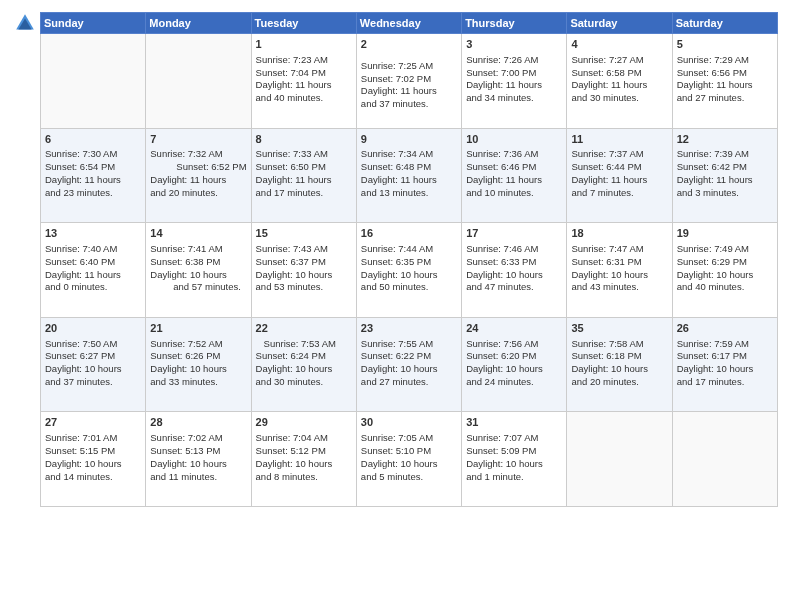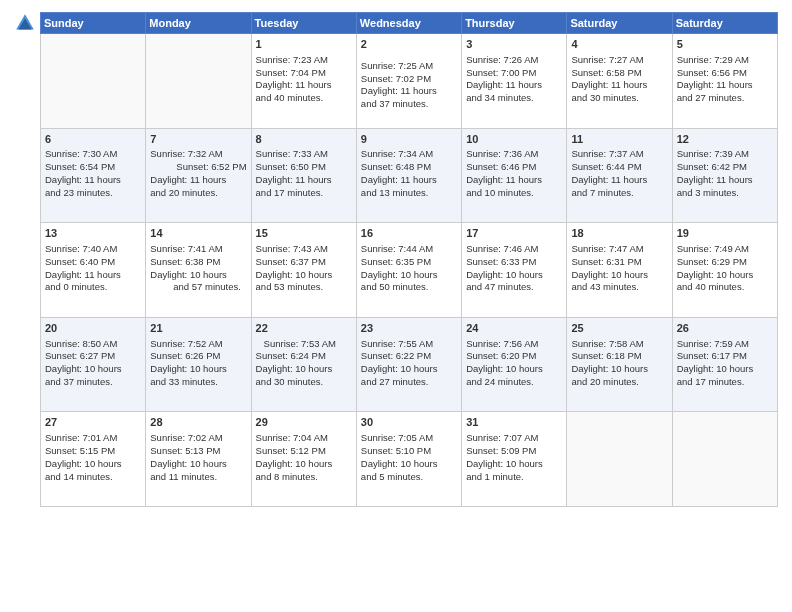--- a/index.html
+++ b/index.html
@@ -263,21 +263,21 @@
             <span class="day-num">19</span>
             <span style="display: block;">Sunrise: 7:49 AM</span>
             <span style="display: block;">Sunset: 6:29 PM</span>
             <span style="display: block;">Daylight: 10 hours</span>
             <span style="display: block;">and 40 minutes.</span>
           </td>
         </tr>
         <tr class="row-alt">
           <td>
             <span class="day-num">20</span>
-            <span style="display: block;">Sunrise: 8:50 AM</span>
+            <span style="display: block;">Sunrise: 7:50 AM</span>
             <span style="display: block;">Sunset: 6:27 PM</span>
             <span style="display: block;">Daylight: 10 hours</span>
             <span style="display: block;">and 37 minutes.</span>
           </td>
           <td>
             <span class="day-num">21</span>
             <span style="display: block;">Sunrise: 7:52 AM</span>
             <span style="display: block;">Sunset: 6:26 PM</span>
             <span style="display: block;">Daylight: 10 hours</span>
             <span style="display: block;">and 33 minutes.</span>
@@ -297,21 +297,21 @@
             <span style="display: block;">and 27 minutes.</span>
           </td>
           <td>
             <span class="day-num">24</span>
             <span style="display: block;">Sunrise: 7:56 AM</span>
             <span style="display: block;">Sunset: 6:20 PM</span>
             <span style="display: block;">Daylight: 10 hours</span>
             <span style="display: block;">and 24 minutes.</span>
           </td>
           <td>
-            <span class="day-num">25</span>
+            <span class="day-num">35</span>
             <span style="display: block;">Sunrise: 7:58 AM</span>
             <span style="display: block;">Sunset: 6:18 PM</span>
             <span style="display: block;">Daylight: 10 hours</span>
             <span style="display: block;">and 20 minutes.</span>
           </td>
           <td>
             <span class="day-num">26</span>
             <span style="display: block;">Sunrise: 7:59 AM</span>
             <span style="display: block;">Sunset: 6:17 PM</span>
             <span style="display: block;">Daylight: 10 hours</span>

